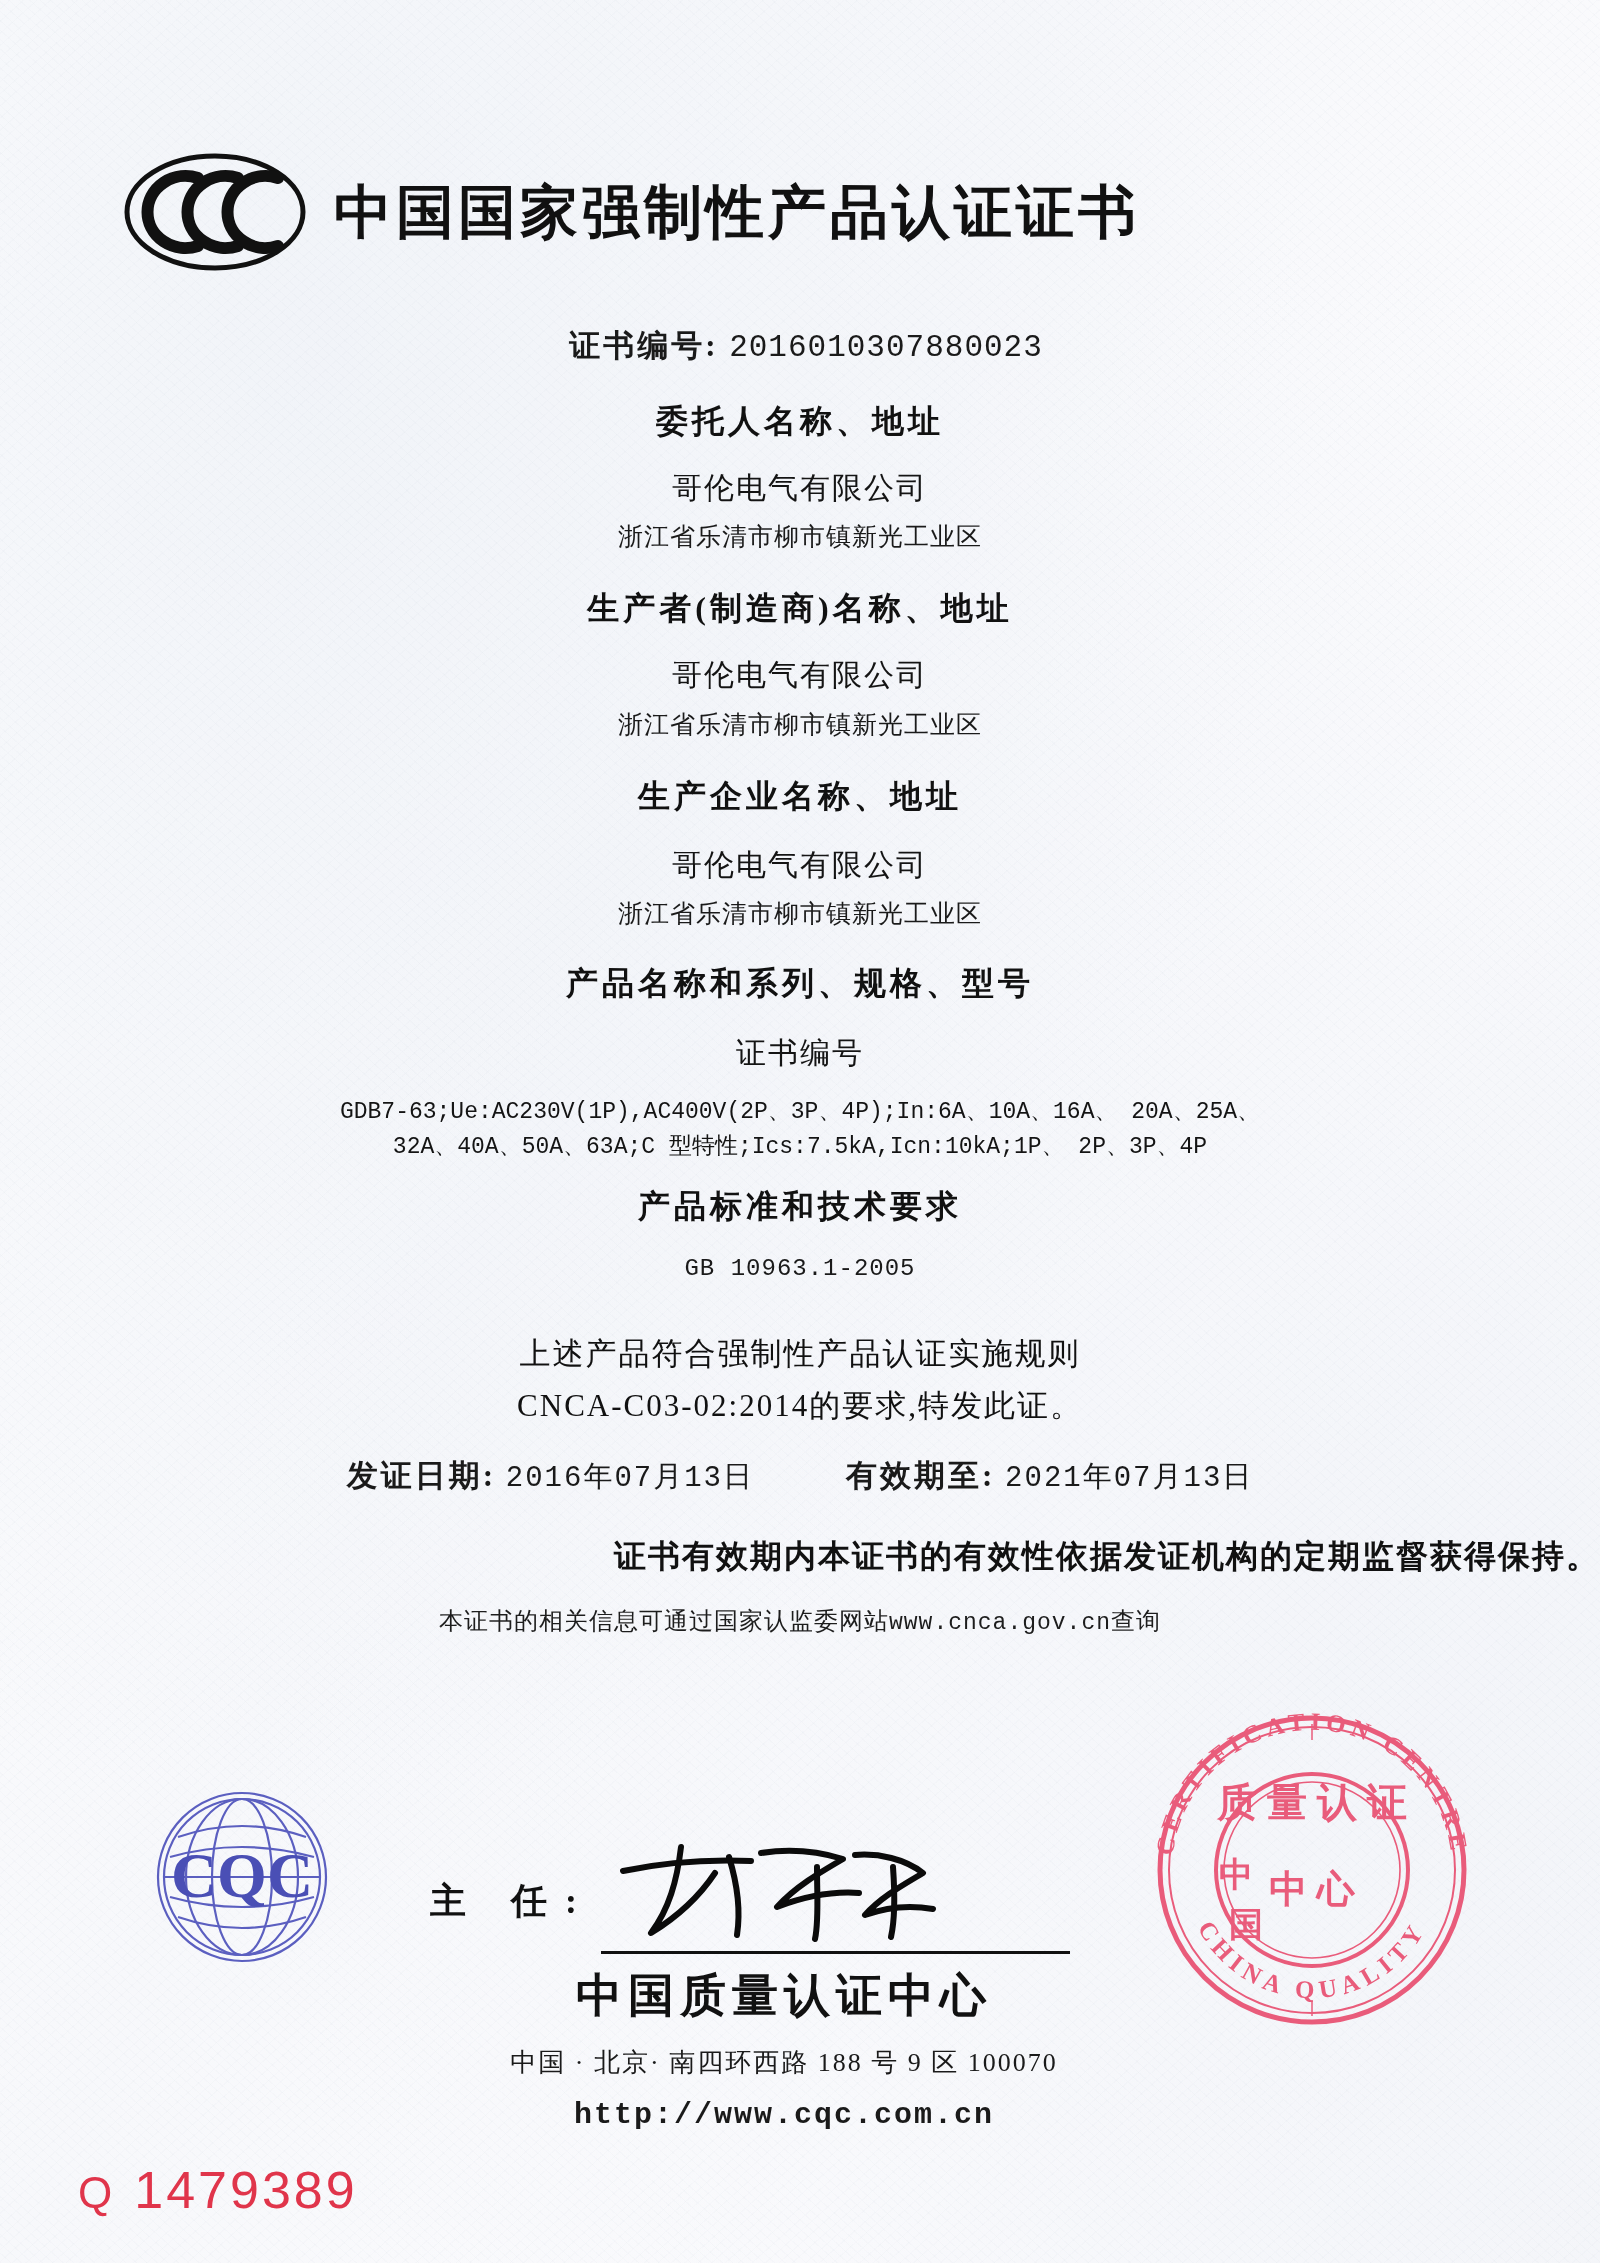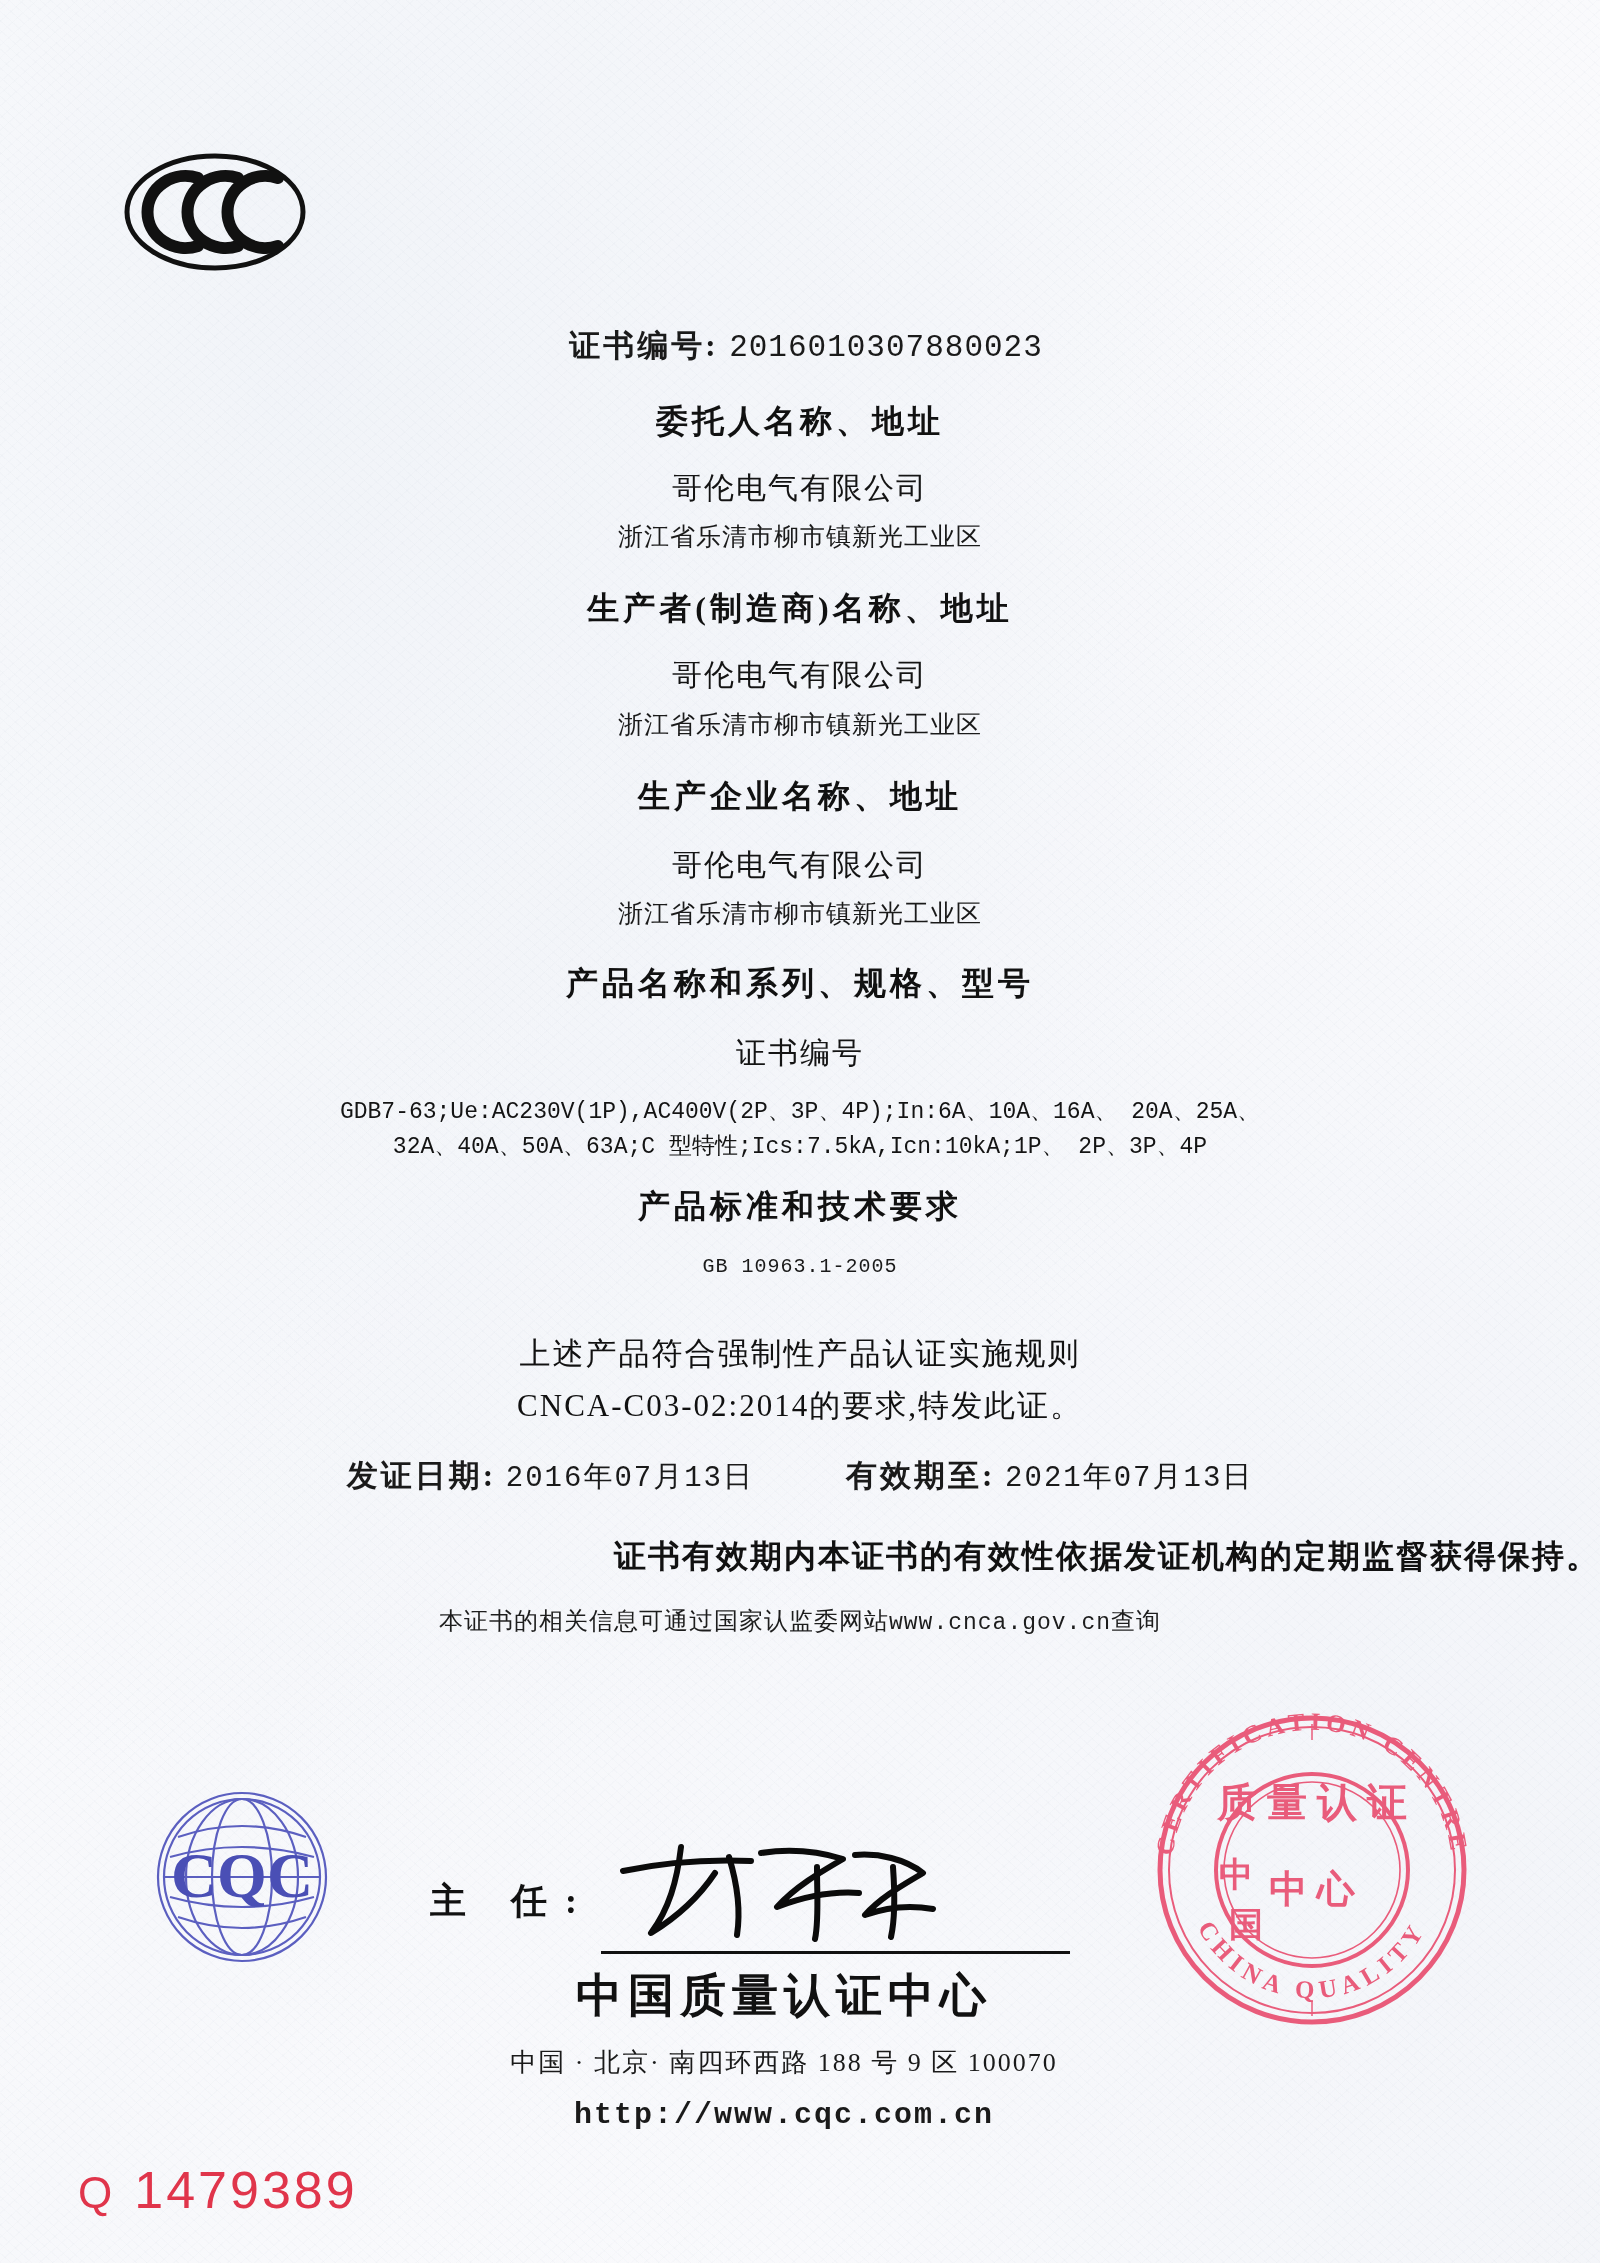--- a/index.html
+++ b/index.html
@@ -111,21 +111,21 @@
   }
   .spec {
     font-family: "Liberation Mono", monospace;
     font-size: 23px;
     line-height: 1.55;
     letter-spacing: 0px;
     color: #141414;
   }
   .std-value {
     font-family: "Liberation Mono", monospace;
-    font-size: 20px;
+    font-size: 24px;
     letter-spacing: 1px;
   }
   .statement {
     font-size: 31px;
     line-height: 1.55;
     letter-spacing: 2px;
     font-weight: 500;
     color: #111;
   }
   .dates {
@@ -262,20 +262,21 @@
 <div id="page">
   <div class="content">
 
     <div class="header">
       <svg class="ccc-logo" viewBox="0 0 190 125">
         <ellipse cx="95" cy="62" rx="88" ry="56" fill="none" stroke="#111" stroke-width="5"></ellipse>
         <path d="M78 28 A38 36 0 1 0 78 96" fill="none" stroke="#111" stroke-width="12" stroke-linecap="round"></path>
         <path d="M118 28 A38 36 0 1 0 118 96" fill="none" stroke="#111" stroke-width="12" stroke-linecap="round"></path>
         <path d="M158 28 A38 36 0 1 0 158 96" fill="none" stroke="#111" stroke-width="12" stroke-linecap="round"></path>
       </svg>
+      <div class="title-cn">中国国家强制性产品认证证书</div>
     </div>
 
     <div class="cert-no">
       <span class="label">证书编号:</span>
       <span class="value">2016010307880023</span>
     </div>
 
     <div class="block" style="top:400px">
       <div class="sec-title">委托人名称、地址</div>
     </div>

